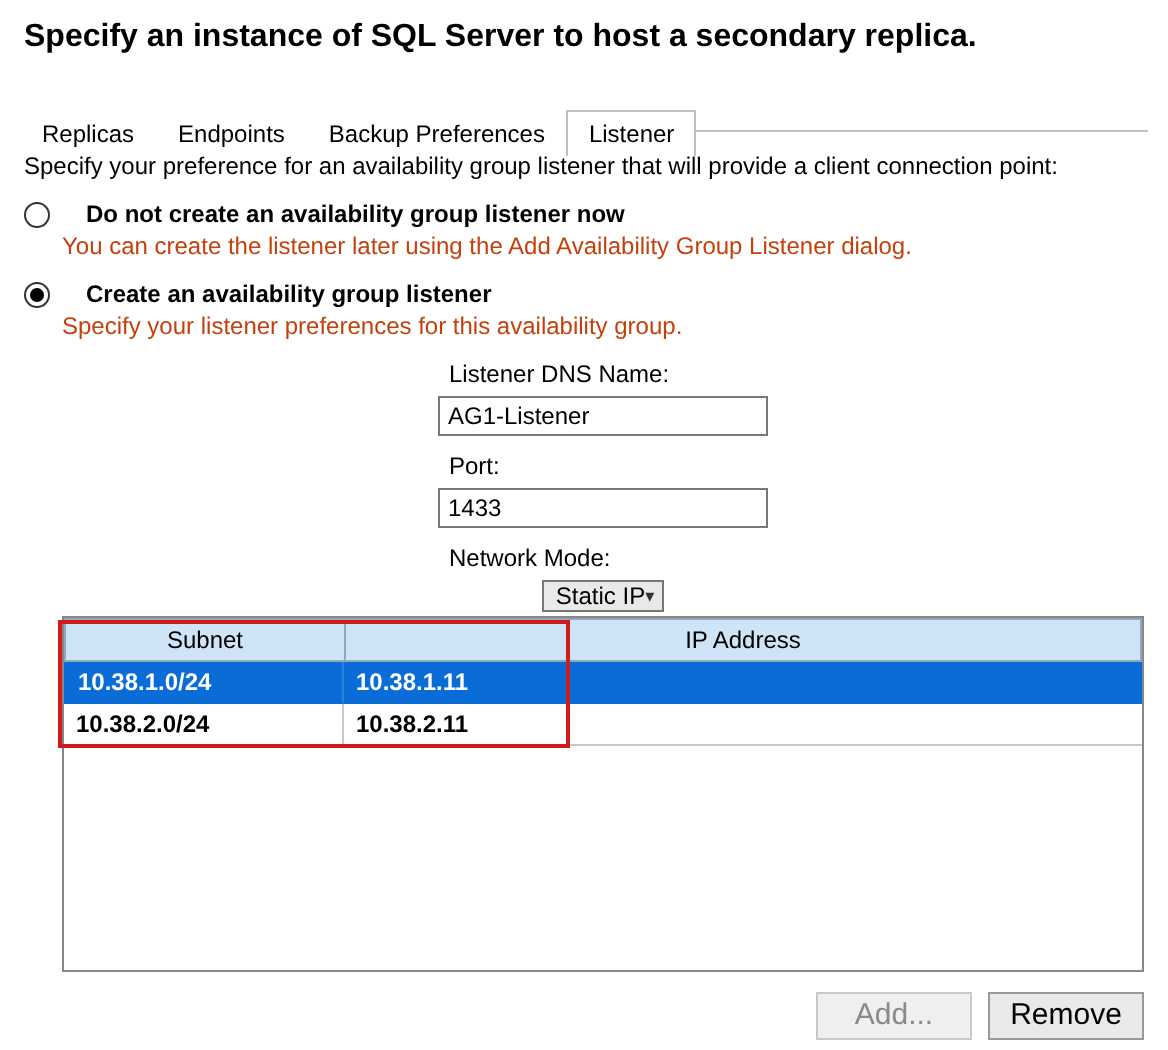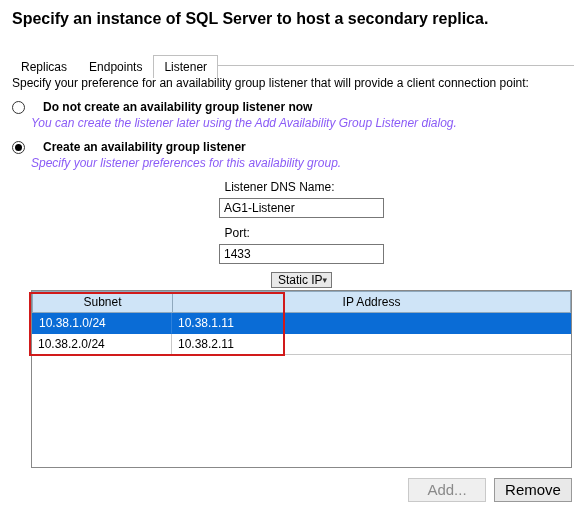--- a/index.html
+++ b/index.html
@@ -58,22 +58,21 @@
   }
   .radio-row .circle.checked::after {
     content: "";
     position: absolute;
     width: 7px; height: 7px; background: #000; border-radius: 50%;
     top: 2px; left: 2px;
   }
   .radio-label { font-weight: bold; }
   .radio-sub {
     margin: 2px 0 10px 19px;
-    color: #8b5cf6;
-    font-style: italic;
+    color: #c2410c;
   }
   .form-region { margin-left: 19px; }
   .form-row {
     display: flex;
     align-items: center;
     gap: 4px;
     margin-bottom: 8px;
     flex-direction: column;
   }
   .form-label {
@@ -144,35 +143,36 @@
     font-size:12px;
     text-align:center;
   }
   .colh.first { width:140px; border-right:none; }
   .colh.second { flex:1; }
   .cell {
     border-bottom:1px solid #c8c8c8;
     padding:3px 6px;
     font-size:12px;
   }
-  .row { display:flex; }
+  .row { display:flex;font-weight:bold; }
   .cell.first { width:140px; border-right:1px solid #c8c8c8;}
   .cell.second { flex:1; }
   .row.sel { background:#0a6cd6; color:#fff; }
   .row.sel .cell { border-color:#0a6cd6; border-right-color: rgba(255,255,255,0.15);}
   .row.sel .cell.first { border-left: 1px solid #0a6cd6;}
 </style>
 </head>
 <body>
 
 <div class="page-title">Specify an instance of SQL Server to host a secondary replica.</div>
 
 <div class="tab-strip">
   <div class="tab">Replicas</div>
   <div class="tab">Endpoints</div>
+  <div class="tab">Backup Preferences</div>
   <div class="tab active">Listener</div>
 </div>
 
 <div class="tab-body">
   <div class="desc">Specify your preference for an availability group listener that will provide a client connection point:</div>
 
   <div class="radio-row">
     <div class="circle"></div>
     <div class="radio-label">Do not create an availability group listener now</div>
   </div>
@@ -187,20 +187,21 @@
   <div class="form-region">
     <div class="form-row">
       <div class="form-label">Listener DNS Name:</div>
       <input class="textbox" value="AG1-Listener" style="">
     </div>
     <div class="form-row">
       <div class="form-label">Port:</div>
       <input class="textbox" value="1433" style="">
     </div>
     <div class="form-row" style="margin-bottom:2px;">
+      <div class="form-label">Network Mode:</div>
       <div class="combo-wrap">
         <span>Static IP</span>
         <span class="ch">▾</span>
       </div>
     </div>
 
     <div style="position:relative;">
       <div class="grid">
         <div class="grid-cols">
           <div class="colh first">Subnet</div>

